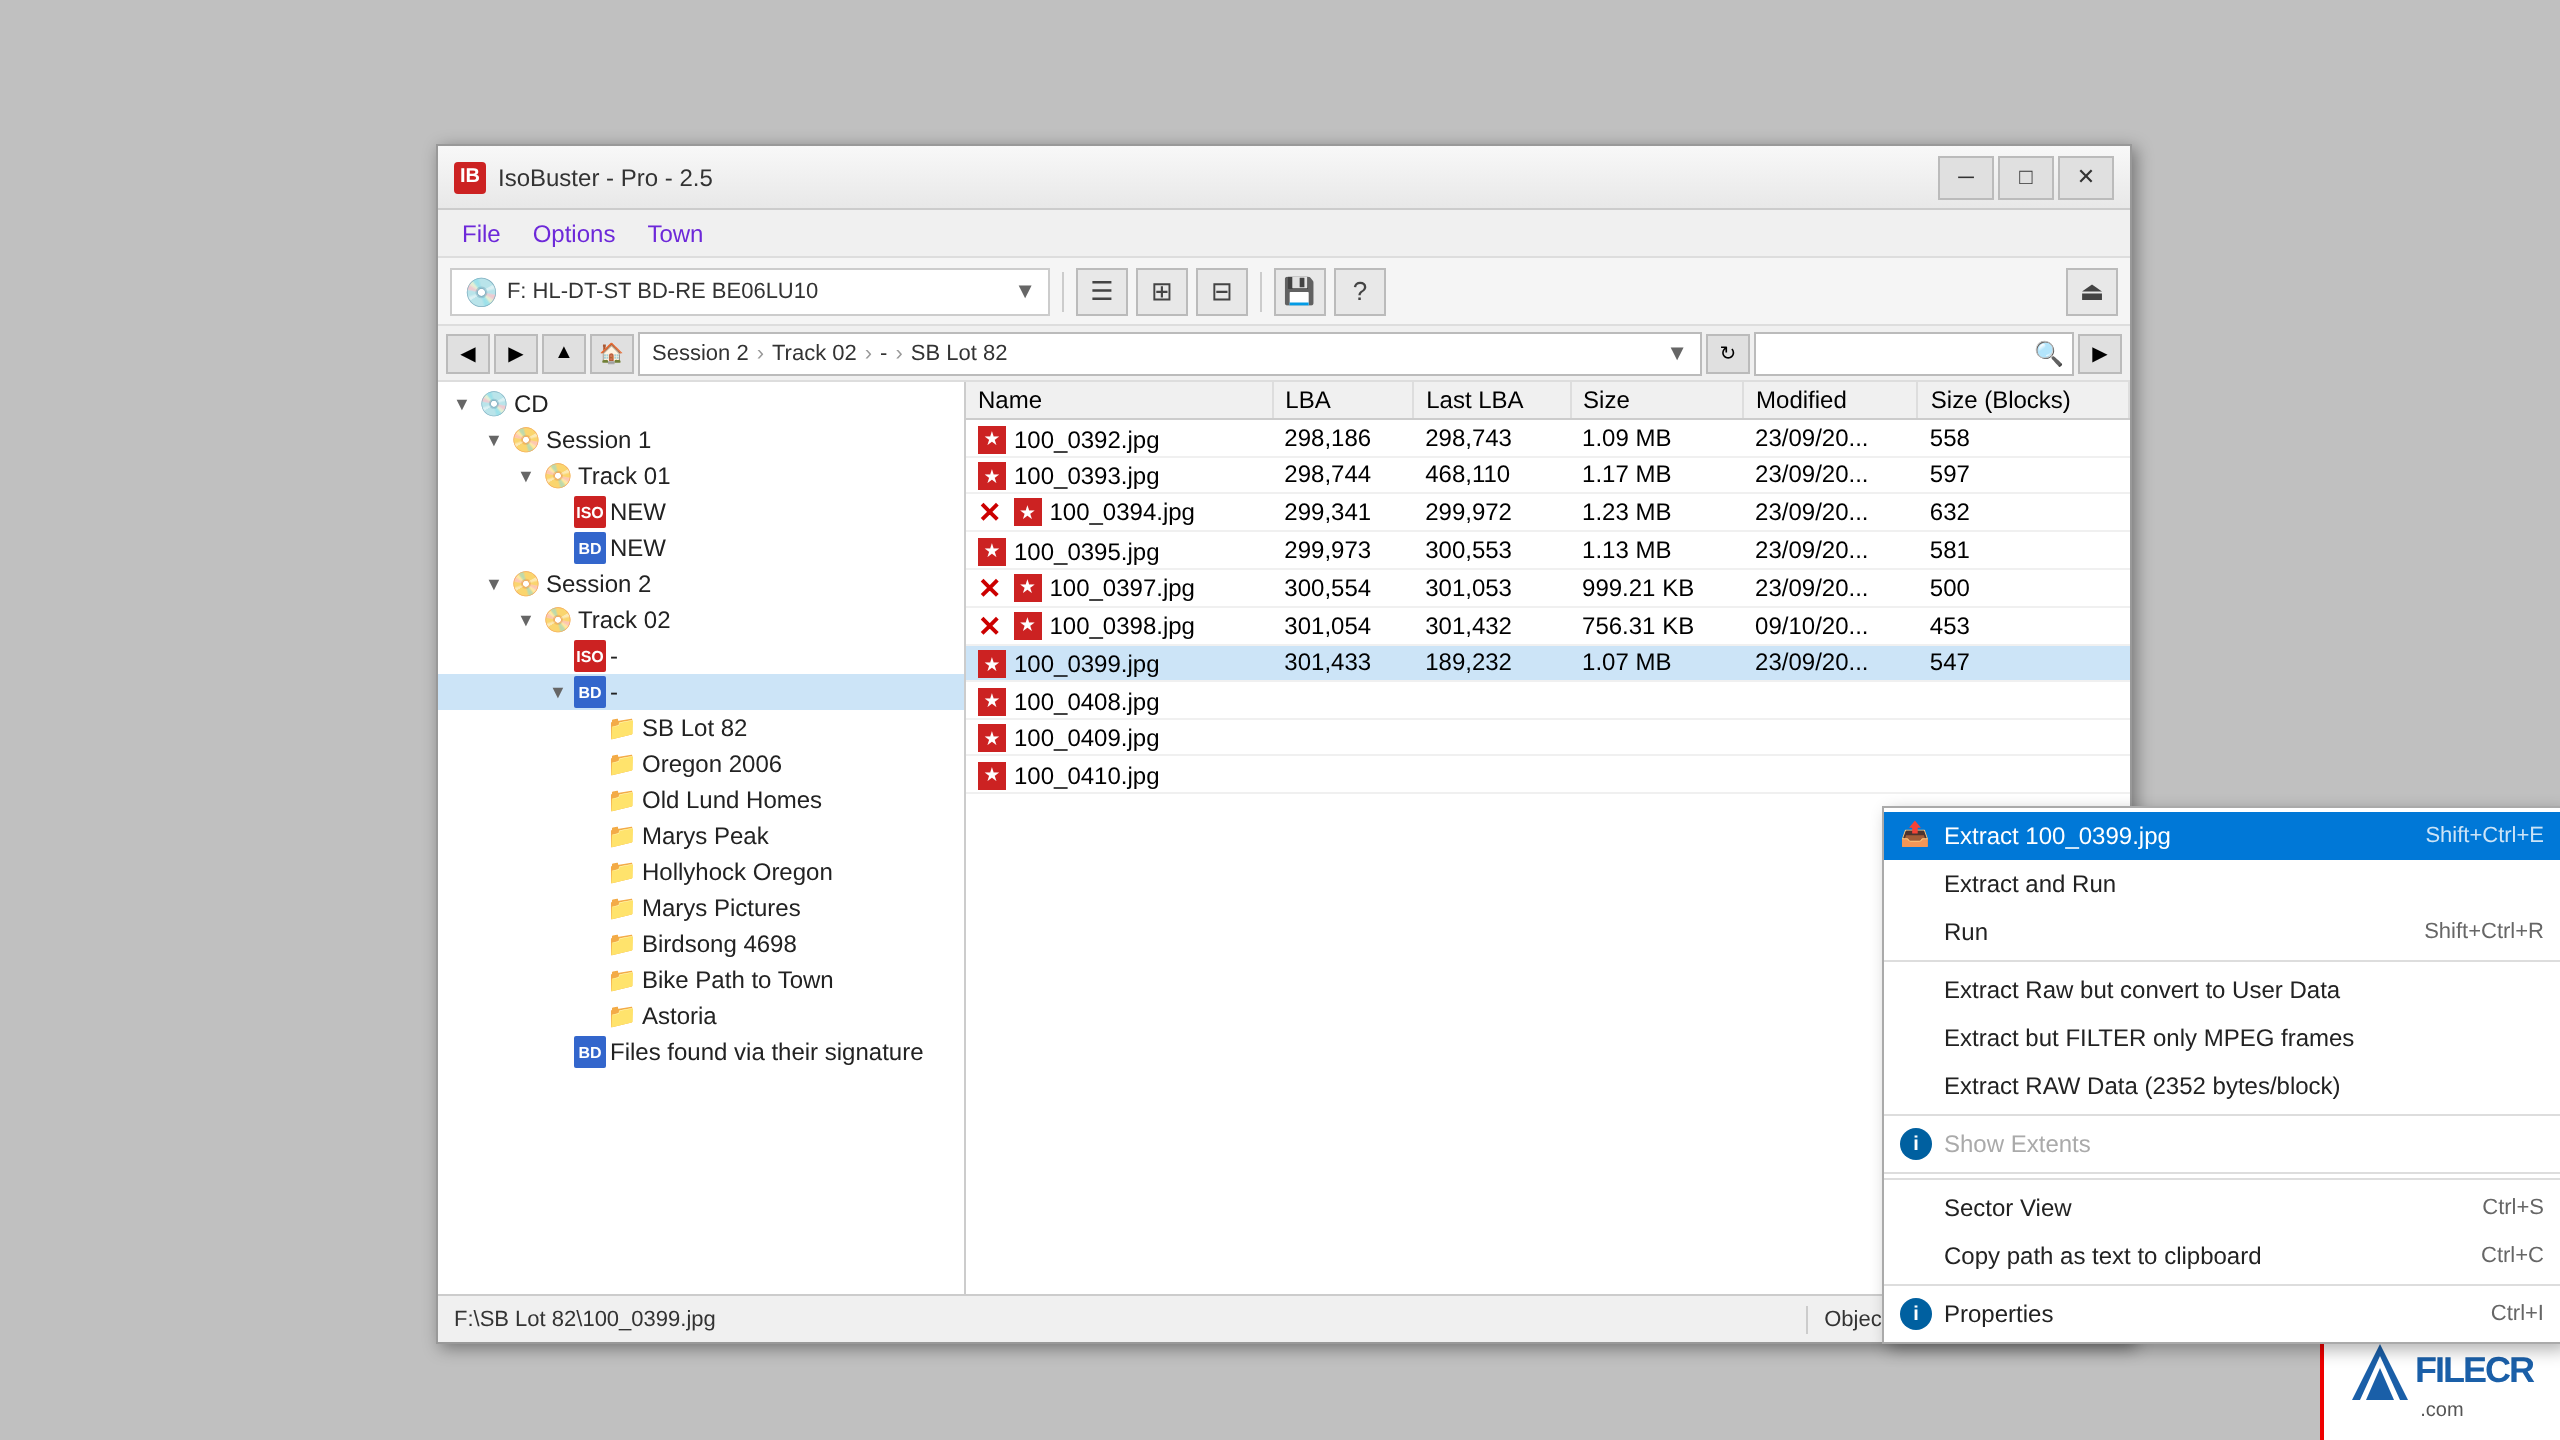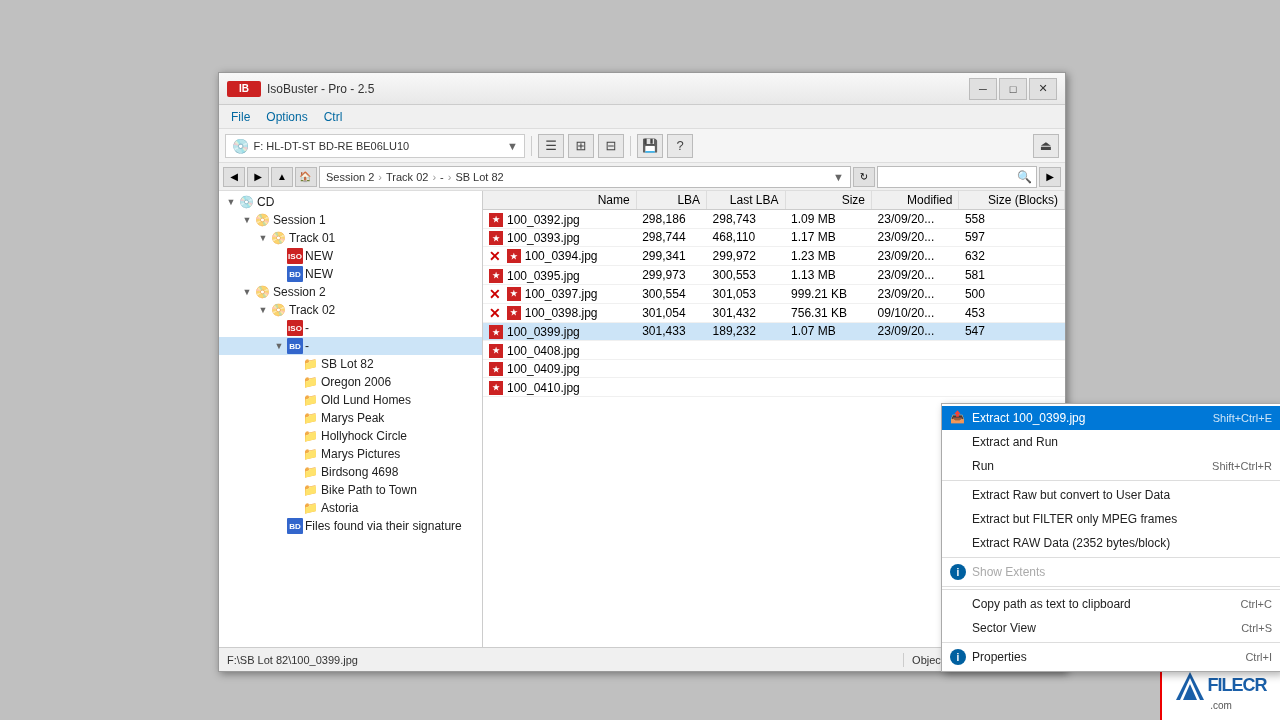--- a/index.html
+++ b/index.html
@@ -17,21 +17,21 @@
     .title-bar {
       background: linear-gradient(to bottom, #f8f8f8, #e8e8e8);
       border-bottom: 1px solid #ccc;
       height: 32px;
       display: flex;
       align-items: center;
       padding: 0 8px;
       user-select: none;
     }
     .title-bar-icon {
-      width: 34px; height: 16px;
+      width: 16px; height: 16px;
       background: #cc2222;
       border-radius: 2px;
       margin-right: 6px;
       font-size: 10px;
       color: white;
       display: flex; align-items: center; justify-content: center;
       font-weight: bold;
     }
     .title-bar-text {
       flex: 1;
@@ -56,21 +56,21 @@
       border-bottom: 1px solid #ddd;
       height: 24px;
       display: flex;
       align-items: center;
       padding: 0 4px;
     }
     .menu-item {
       padding: 2px 8px;
       cursor: pointer;
       font-size: 12px;
-      color: #0369a1;
+      color: #6d28d9;
     }
 
     .toolbar {
       background: #f5f5f5;
       border-bottom: 1px solid #ddd;
       height: 34px;
       display: flex;
       align-items: center;
       padding: 0 6px;
       gap: 4px;
@@ -183,21 +183,21 @@
     .file-table {
       width: 100%;
       border-collapse: collapse;
       font-size: 12px;
     }
     .file-table th {
       background: #f0f0f0;
       border-bottom: 1px solid #ccc;
       border-right: 1px solid #ddd;
       padding: 2px 6px;
-      text-align: right;
+      text-align: left;
       font-weight: normal;
       position: sticky; top: 0;
       cursor: pointer;
       white-space: nowrap;
     }
     .file-table td {
       padding: 1px 6px;
       border-bottom: 1px solid #f0f0f0;
       white-space: nowrap;
     }
@@ -303,21 +303,21 @@
     <div class="title-bar-buttons">
       <div class="title-btn">─</div>
       <div class="title-btn">□</div>
       <div class="title-btn close">✕</div>
     </div>
   </div>
 
   <div class="menu-bar">
     <div class="menu-item">File</div>
     <div class="menu-item">Options</div>
-    <div class="menu-item">Ctrl</div>
+    <div class="menu-item">Town</div>
   </div>
 
   <div class="toolbar">
     <div class="toolbar-drive">
       <span style="color:#cc2222; font-weight:bold; font-size:14px;">💿</span>
       <span>F: HL-DT-ST  BD-RE  BE06LU10</span>
       <span style="margin-left:auto; color:#666;">▼</span>
     </div>
     <div class="tb-separator"></div>
     <div class="toolbar-btn" title="List view">☰</div>
@@ -445,21 +445,21 @@
         <span class="tree-indent" style="width:68px;"></span>
         <span class="tree-expand" style="visibility:hidden;">▶</span>
         <span class="tree-icon">📁</span>
         <span class="tree-label">Marys Peak</span>
       </div>
 
       <div class="tree-item">
         <span class="tree-indent" style="width:68px;"></span>
         <span class="tree-expand" style="visibility:hidden;">▶</span>
         <span class="tree-icon">📁</span>
-        <span class="tree-label">Hollyhock Circle</span>
+        <span class="tree-label">Hollyhock Oregon</span>
       </div>
 
       <div class="tree-item">
         <span class="tree-indent" style="width:68px;"></span>
         <span class="tree-expand" style="visibility:hidden;">▶</span>
         <span class="tree-icon">📁</span>
         <span class="tree-label">Marys Pictures</span>
       </div>
 
       <div class="tree-item">
@@ -673,30 +673,30 @@
       <div class="ctx-left">
         <span class="ctx-icon-info">i</span>
         <span>Show Extents</span>
       </div>
     </div>
     <div class="ctx-separator"></div>
     <div class="ctx-separator"></div>
     <div class="ctx-item">
       <div class="ctx-left">
         <span class="ctx-icon-blank"></span>
+        <span>Sector View</span>
+      </div>
+      <span class="ctx-shortcut">Ctrl+S</span>
+    </div>
+    <div class="ctx-item">
+      <div class="ctx-left">
+        <span class="ctx-icon-blank"></span>
         <span>Copy path as text to clipboard</span>
       </div>
       <span class="ctx-shortcut">Ctrl+C</span>
-    </div>
-    <div class="ctx-item">
-      <div class="ctx-left">
-        <span class="ctx-icon-blank"></span>
-        <span>Sector View</span>
-      </div>
-      <span class="ctx-shortcut">Ctrl+S</span>
     </div>
     <div class="ctx-separator"></div>
     <div class="ctx-item">
       <div class="ctx-left">
         <span class="ctx-icon-info">i</span>
         <span>Properties</span>
       </div>
       <span class="ctx-shortcut">Ctrl+I</span>
     </div>
   </div>

